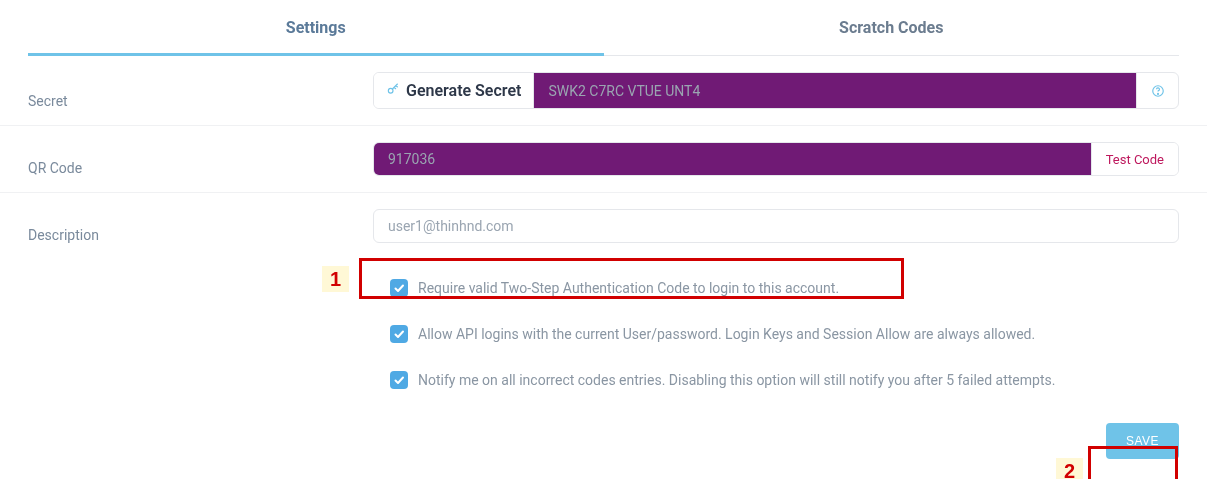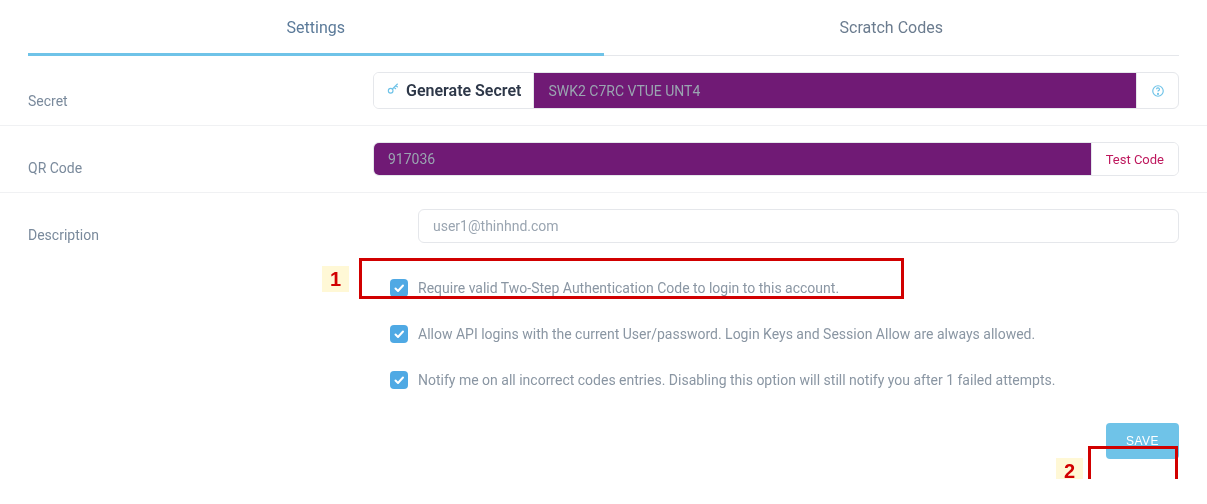--- a/index.html
+++ b/index.html
@@ -21,21 +21,21 @@
     .tabs {
       display: flex;
       border-bottom: 1px solid #e5e7eb;
       margin: 0 28px;
     }
     .tab {
       flex: 1;
       text-align: center;
       padding: 18px 0;
       font-size: 16px;
-      font-weight: 400;
+      font-weight: 700;
       color: #6b7c8f;
       cursor: pointer;
       position: relative;
     }
     .tab.active {
       color: #5b7a99;
     }
     .tab.active::after {
       content: "";
       position: absolute;
@@ -121,21 +121,20 @@
     }
     .standalone-input {
       width: 100%;
       border: 1px solid #e5e7eb;
       border-radius: 6px;
       padding: 8px 14px;
       font-size: 14px;
       color: #9aa5b1;
       font-family: inherit;
       outline: none;
-      margin-left: 45px;
     }
     .checkbox-row {
       display: flex;
       align-items: center;
       padding: 14px 0 14px 373px;
       gap: 10px;
       margin-left: 17px;
     }
     .checkbox {
       width: 18px;
@@ -267,21 +266,21 @@
         </div>
         <span class="checkbox-label">Allow API logins with the current User/password. Login Keys and Session Allow are always allowed.</span>
       </div>
 
       <div class="checkbox-row">
         <div class="checkbox">
           <svg viewBox="0 0 24 24" fill="none" stroke="#ffffff" stroke-width="4" stroke-linecap="round" stroke-linejoin="round">
               <polyline points="5 13 10 18 20 7"></polyline>
             </svg>
         </div>
-        <span class="checkbox-label">Notify me on all incorrect codes entries. Disabling this option will still notify you after 1 failed attempts.</span>
+        <span class="checkbox-label">Notify me on all incorrect codes entries. Disabling this option will still notify you after 5 failed attempts.</span>
       </div>
     </div>
 
     <div class="actions">
       <button class="save-btn">SAVE</button>
     </div>
 
   </div>
 
   <div class="annot-num" style="left:322px; top:266px;">1</div>

